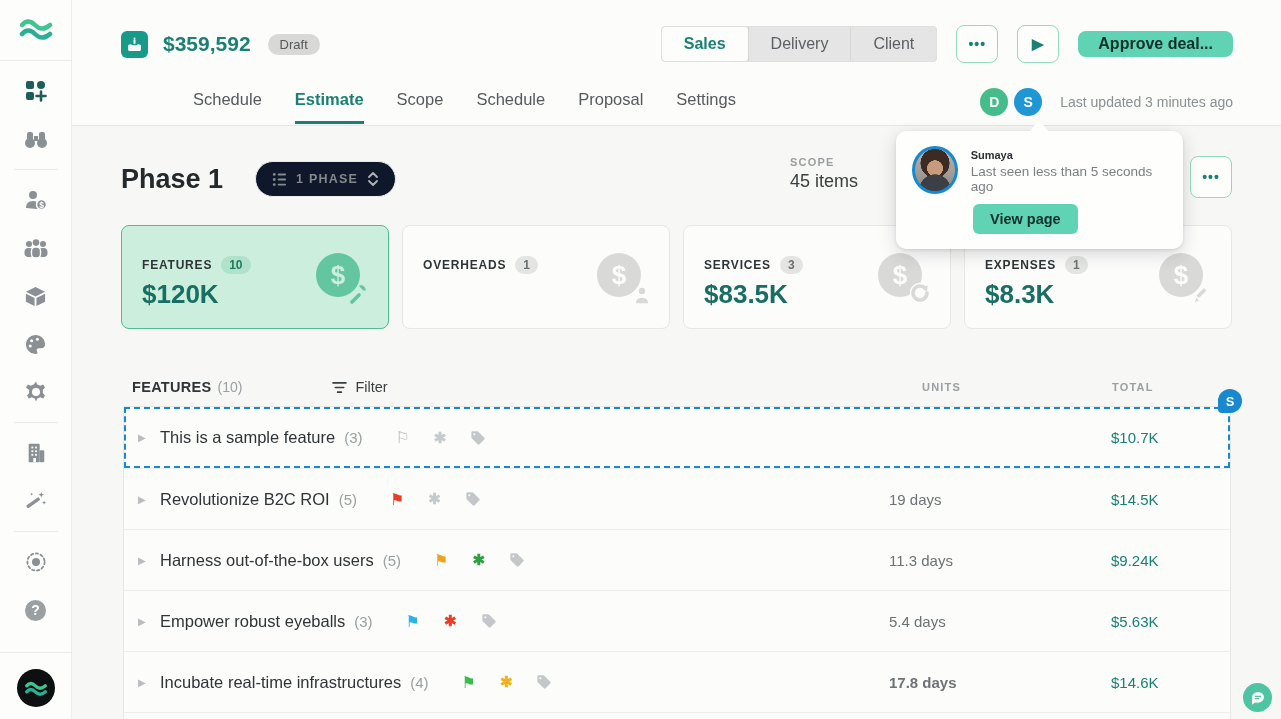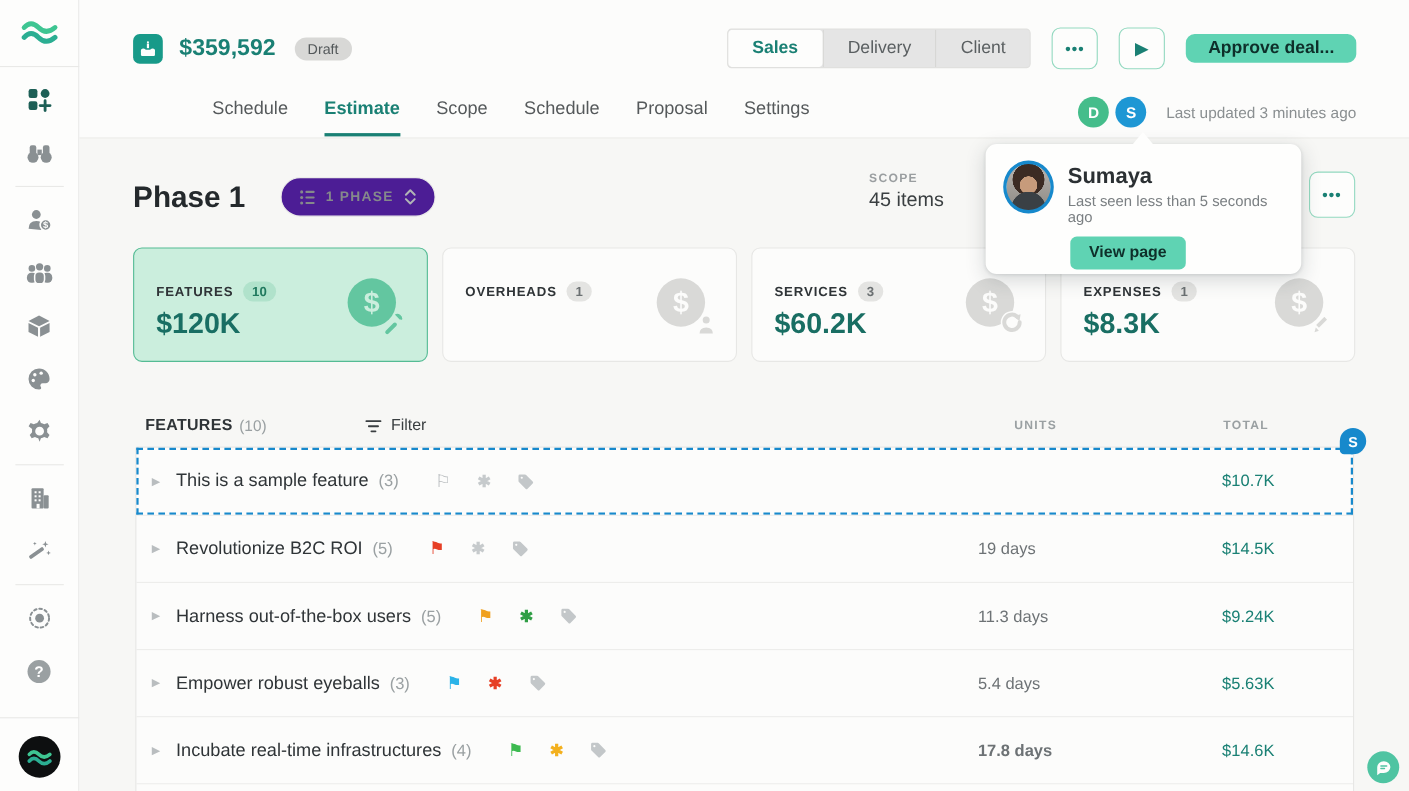--- a/index.html
+++ b/index.html
@@ -48,21 +48,21 @@
   .tb-presence { position:absolute; right:48px; top:88px; display:flex; align-items:center; }
   .avatar-sm { width:28px; height:28px; border-radius:50%; color:#fff; font-size:14px; font-weight:bold;
                display:flex; align-items:center; justify-content:center; margin-left:6px; cursor:pointer; }
   .last-updated { font-size:14px; color:#8a8f91; margin-left:18px; }
 
   
   .content { position:absolute; left:72px; right:0; top:126px; bottom:0; background:#f7f7f5; }
   .phase-row { position:absolute; left:49px; top:30px; right:49px; height:46px; display:flex; align-items:center; }
   .phase-title { font-size:27px; font-weight:bold; color:#24292c; }
   .phase-pill { margin-left:32px; display:flex; align-items:center; gap:9px; border:1px solid #ececea;
-                border-radius:19px; padding:9px 16px; background:#4c1d95; cursor:pointer; }
+                border-radius:19px; padding:9px 16px; background:#0f172a; cursor:pointer; }
   .phase-pill-label { font-size:12.5px; font-weight:bold; letter-spacing:1.2px; color:#85898b; }
   .stat { position:absolute; top:0; }
   .stat-label { font-size:11px; font-weight:bold; letter-spacing:1.2px; color:#9a9ea0; }
   .stat-value { font-size:18px; color:#3a3f41; margin-top:3px; }
   .stat-scope { left:669px; }
   .stat-hidden { left:816px; }
   .more-main { position:absolute; right:0; top:0; width:42px; height:42px; }
 
   
   .cards { position:absolute; left:49px; right:49px; top:99px; height:102px; display:grid;
@@ -115,21 +115,21 @@
            z-index:50; padding:15px 16px; }
   .popup-arrow { position:absolute; left:133px; top:-11px; width:0; height:0; border-left:10px solid transparent;
                  border-right:10px solid transparent; border-bottom:12px solid #fefefd; }
   .popup-head { display:flex; gap:13px; }
   .popup-avatar { width:48px; height:48px; border-radius:50%; border:3px solid #1789cc; overflow:hidden;
                   background:
                     radial-gradient(circle at 50% 98%, #3a4045 0 34%, transparent 35%),
                     radial-gradient(circle at 50% 46%, #c79b7b 0 26%, transparent 27%),
                     radial-gradient(circle at 50% 34%, #3c2b23 0 42%, transparent 43%),
                     linear-gradient(#b9b4ae, #8e8a85); }
-  .popup-name { font-size:20px; font-weight:bold; color:#2b3033; margin-top:3px; }
+  .popup-name { font-size:11px; font-weight:bold; color:#2b3033; margin-top:3px; }
   .popup-status { font-size:13.5px; color:#7a7f82; margin-top:3px; }
   .popup-btn { margin-left:61px; margin-top:10px; background:#5fd3b3; color:#0e2f2a; font-weight:bold; font-size:14.5px;
                border:none; border-radius:6px; padding:7px 17px; cursor:pointer; }
 
   
   .chat-fab { position:absolute; right:9px; bottom:7px; width:29px; height:29px; border-radius:50%;
               background:#4fc4a2; border:none; display:flex; align-items:center; justify-content:center;
               cursor:pointer; z-index:60; }
 </style>
 </head>
@@ -346,21 +346,21 @@
           <circle cx="13" cy="8" r="4" fill="#d9d9d7" stroke="#fcfcfb" stroke-width="1.6"></circle>
           <path d="M6 21 q0 -7 7 -7 q7 0 7 7 z" fill="#d9d9d7" stroke="#fcfcfb" stroke-width="1.6"></path>
         </svg>
       </div>
     </div>
     <div class="card">
       <div class="card-label-row">
         <span class="card-label">SERVICES</span>
         <span class="card-count">3</span>
       </div>
-      <div class="card-amount">$60.2K</div>
+      <div class="card-amount">$83.5K</div>
       <div class="coin">
         <div class="coin-circle">$</div>
         <svg class="coin-sub" width="24" height="24" viewBox="0 0 24 24">
           <path d="M19 12 a7 7 0 1 1 -2.2 -5.1" fill="none" stroke="#fcfcfb" stroke-width="6.4" stroke-linecap="round"></path>
           <path d="M19 12 a7 7 0 1 1 -2.2 -5.1" fill="none" stroke="#d9d9d7" stroke-width="3.6" stroke-linecap="round"></path>
           <path d="M13.5 6.6 l6.3-2 -1 6.4 z" fill="#d9d9d7"></path>
         </svg>
       </div>
     </div>
     <div class="card">

